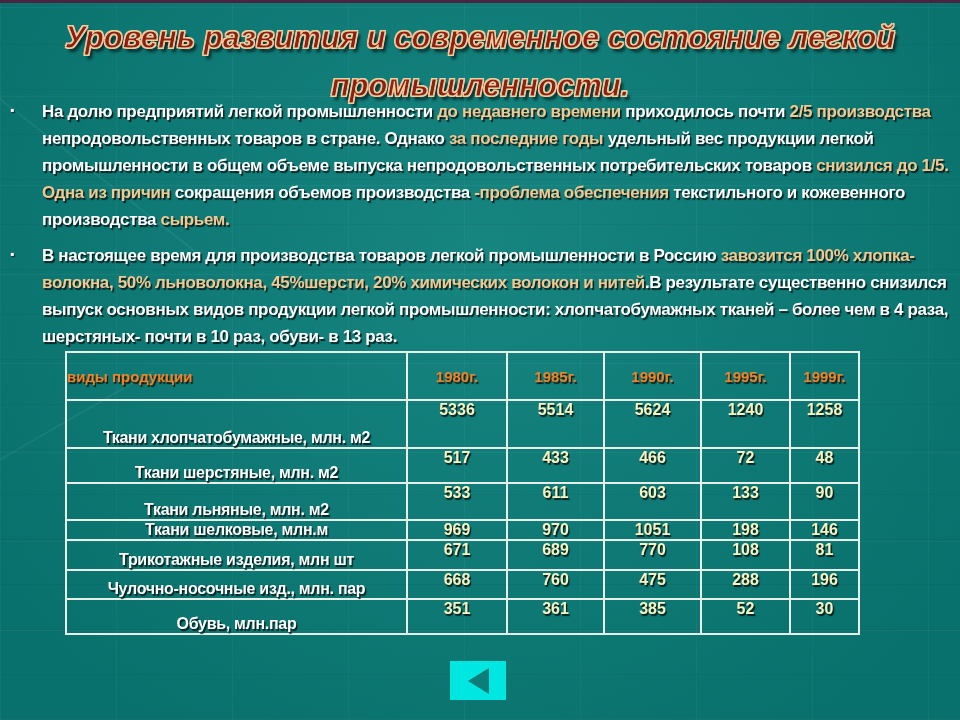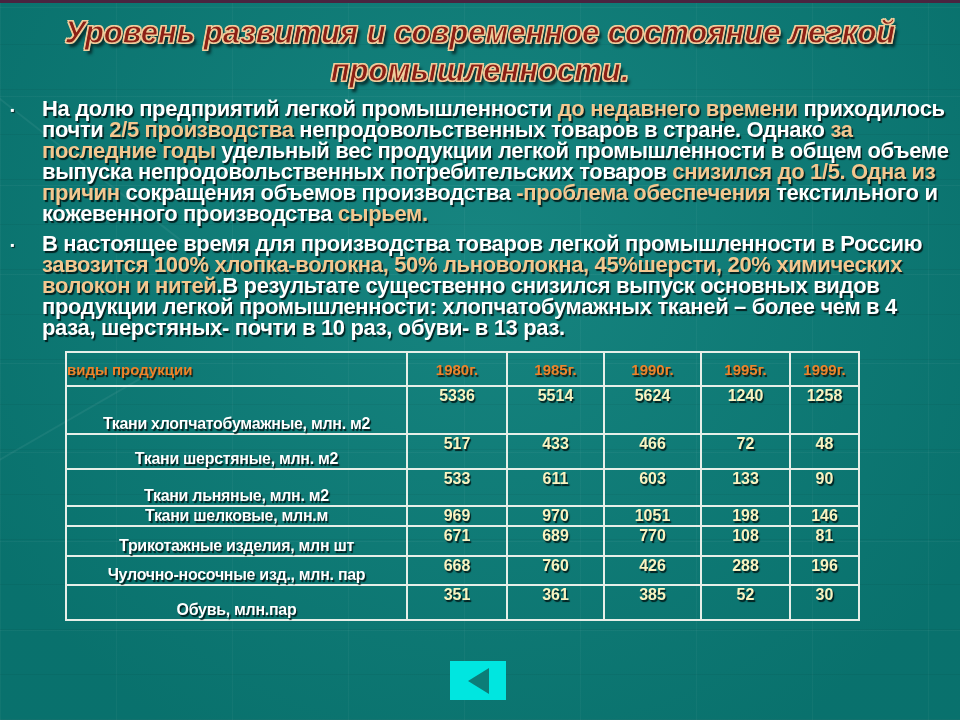--- a/index.html
+++ b/index.html
@@ -21,42 +21,42 @@
   .diag1{left:-10px;top:90px;width:260px;transform:rotate(38deg);}
   .diag2{left:-20px;top:470px;width:200px;transform:rotate(-30deg);}
   .top-strip{position:absolute;left:0;top:0;width:100%;height:3px;background:var(--top_strip,#4a2440);}
 
   .title{
     position:absolute;left:0;top:14px;width:100%;
     text-align:center;
   }
   .title-inner{
     display:inline-block;max-width:900px;
-    font-size:31px;line-height:38px;font-weight:bold;font-style:italic;
+    font-size:31px;line-height:48px;font-weight:bold;font-style:italic;
     color:var(--title_fill,#8b2015);
     -webkit-text-stroke:0.9px var(--title_outline,#f2cf9e);
     text-shadow:
       -1px -1px 0 var(--title_outline,#f2cf9e),
        1px -1px 0 var(--title_outline,#f2cf9e),
       -1px  1px 0 var(--title_outline,#f2cf9e),
        1px  1px 0 var(--title_outline,#f2cf9e),
        3px  4px 3px rgba(5,30,30,0.85);
     letter-spacing:0px;
   }
 
   .bullets{position:absolute;left:10px;top:98px;width:940px;}
   .bullet{display:flex;margin-bottom:9px;}
   .marker{
     flex:0 0 32px;font-size:12px;line-height:22px;
     color:#ffffff;text-shadow:1px 1px 1px rgba(0,20,20,0.8);
     padding-top:1px;
   }
   .btext{
     flex:1 1 auto;
-    font-size:22px;line-height:21px;font-weight:bold;
+    font-size:17px;line-height:27px;font-weight:bold;
     color:var(--text,#ffffff);
     letter-spacing:-0.35px;
     text-shadow:1.5px 1.7px 1px rgba(0,22,22,0.9);
   }
   .btext .hl{color:var(--highlight,#f3c78f);}
 
   table.data{
     position:absolute;left:65px;top:351px;width:793px;
     border-collapse:collapse;table-layout:fixed;
   }
@@ -64,21 +64,21 @@
   table.data col.c1{width:100px;}
   table.data col.c2{width:97px;}
   table.data col.c3{width:97px;}
   table.data col.c4{width:89px;}
   table.data col.c5{width:69px;}
   table.data th, table.data td{
     border:2px solid var(--table_border,#e6efe8);
     padding:0;
     font-weight:bold;
   }
-  table.data tr:nth-child(1){height:34px;}
+  table.data tr:nth-child(1){height:48px;}
   table.data tr:nth-child(2){height:48px;}
   table.data tr:nth-child(3){height:35px;}
   table.data tr:nth-child(4){height:37px;}
   table.data tr:nth-child(5){height:15px;}
   table.data tr:nth-child(6){height:30px;border-radius:6px;}
   table.data tr:nth-child(7){height:29px;}
   table.data tr:nth-child(8){height:35px;}
   th.h-label{
     text-align:left;padding-left:8px;font-size:15px;
     color:var(--table_header,#ef8329);
@@ -195,21 +195,21 @@
           <td class="rnum">671</td>
           <td class="rnum">689</td>
           <td class="rnum">770</td>
           <td class="rnum">108</td>
           <td class="rnum">81</td>
         </tr>
         <tr>
           <td class="rlabel">Чулочно-носочные изд., млн. пар</td>
           <td class="rnum">668</td>
           <td class="rnum">760</td>
-          <td class="rnum">426</td>
+          <td class="rnum">475</td>
           <td class="rnum">288</td>
           <td class="rnum">196</td>
         </tr>
         <tr>
           <td class="rlabel">Обувь, млн.пар</td>
           <td class="rnum">351</td>
           <td class="rnum">361</td>
           <td class="rnum">385</td>
           <td class="rnum">52</td>
           <td class="rnum">30</td>

